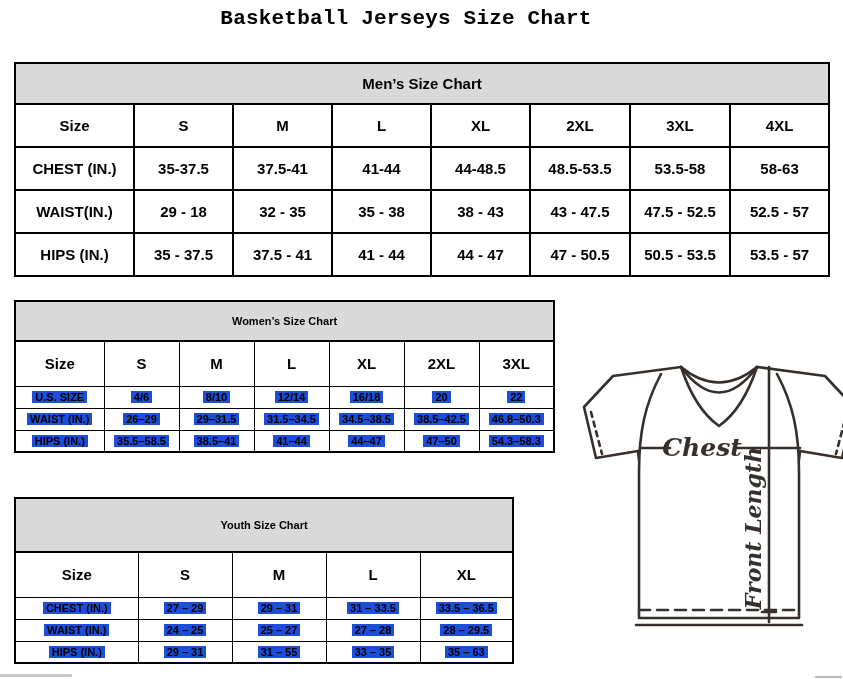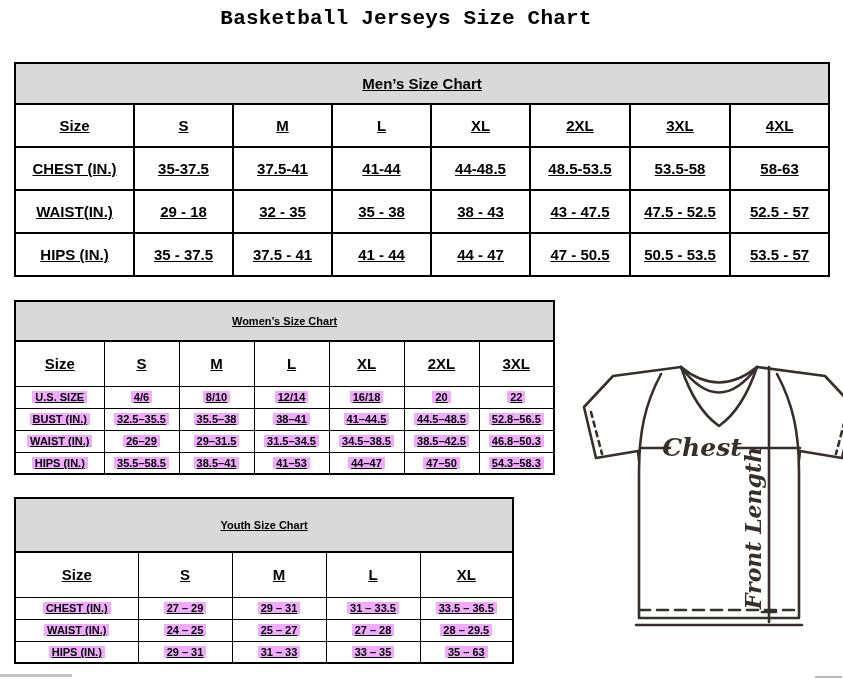--- a/index.html
+++ b/index.html
@@ -11,21 +11,20 @@
     color:#000;
     overflow:hidden;
   }
   .page-title {
     position:absolute; top:7px; left:0; width:812px;
     text-align:center; font-size:21px; font-weight:bold; letter-spacing:.2px;font-family:Liberation Mono, monospace;
   }
   table {
     position:absolute; border-collapse:collapse; table-layout:fixed;
     background:#fff;
-    text-decoration:underline;
   }
   td { border:1px solid #000; text-align:center; vertical-align:middle;
        font-weight:bold; overflow:hidden; white-space:nowrap; }
   td.band { background:#d9d9d9; font-size:16px; border:2px solid #000; }
 
   
   #mens { left:14px; top:62px; width:814px; border:2px solid #000; }
   #mens td { border-width:2px; font-size:15px; height:43px; }
   #mens td.band { height:41px; }
 
@@ -34,21 +33,21 @@
   #womens td { font-size:11px; height:22px; }
   #womens tr.size-row td { font-size:15px; height:45px; }
   #womens td.band { height:40px; }
 
   
   #youth { left:14px; top:497px; width:498px; border:2px solid #000; }
   #youth td { font-size:11px; height:22px; }
   #youth tr.size-row td { font-size:15px; height:45px; }
   #youth td.band { height:54px; }
 
-  .hl { background:#f0abfc; padding:0 3px; }
+  .hl { background:#1d4ed8; padding:0 3px; }
 
   
   .jersey-wrap { position:absolute; left:581px; top:360px; width:286px; height:280px; }
   .diagram-text {
     font-family:"DejaVu Serif", serif;
     font-style:italic; font-weight:bold; fill:#362f2b;
   }
 
   
   .sb { position:absolute; background:#c7c7c7; }
@@ -144,42 +143,33 @@
   <tr>
     <td><span class="hl">U.S. SIZE</span></td>
     <td><span class="hl">4/6</span></td>
     <td><span class="hl">8/10</span></td>
     <td><span class="hl">12/14</span></td>
     <td><span class="hl">16/18</span></td>
     <td><span class="hl">20</span></td>
     <td><span class="hl">22</span></td>
   </tr>
   <tr>
-    <td><span class="hl">BUST (IN.)</span></td>
-    <td><span class="hl">32.5–35.5</span></td>
-    <td><span class="hl">35.5–38</span></td>
-    <td><span class="hl">38–41</span></td>
-    <td><span class="hl">41–44.5</span></td>
-    <td><span class="hl">44.5–48.5</span></td>
-    <td><span class="hl">52.8–56.5</span></td>
-  </tr>
-  <tr>
     <td><span class="hl">WAIST (IN.)</span></td>
     <td><span class="hl">26–29</span></td>
     <td><span class="hl">29–31.5</span></td>
     <td><span class="hl">31.5–34.5</span></td>
     <td><span class="hl">34.5–38.5</span></td>
     <td><span class="hl">38.5–42.5</span></td>
     <td><span class="hl">46.8–50.3</span></td>
   </tr>
   <tr>
     <td><span class="hl">HIPS (IN.)</span></td>
     <td><span class="hl">35.5–58.5</span></td>
     <td><span class="hl">38.5–41</span></td>
-    <td><span class="hl">41–53</span></td>
+    <td><span class="hl">41–44</span></td>
     <td><span class="hl">44–47</span></td>
     <td><span class="hl">47–50</span></td>
     <td><span class="hl">54.3–58.3</span></td>
   </tr>
 </tbody>
   </table>
 
 <table id="youth">
   <colgroup>
     <col style="width:123px">
@@ -209,21 +199,21 @@
   <tr>
     <td><span class="hl">WAIST (IN.)</span></td>
     <td><span class="hl">24 – 25</span></td>
     <td><span class="hl">25 – 27</span></td>
     <td><span class="hl">27 – 28</span></td>
     <td><span class="hl">28 – 29.5</span></td>
   </tr>
   <tr>
     <td><span class="hl">HIPS (IN.)</span></td>
     <td><span class="hl">29 – 31</span></td>
-    <td><span class="hl">31 – 33</span></td>
+    <td><span class="hl">31 – 55</span></td>
     <td><span class="hl">33 – 35</span></td>
     <td><span class="hl">35 – 63</span></td>
   </tr>
 </tbody>
   </table>
 
 <div class="jersey-wrap">
   <svg width="286" height="280" viewBox="0 0 286 280" xmlns="http://www.w3.org/2000/svg">
     <g fill="none" stroke="#362f2b" stroke-width="2.6" stroke-linejoin="round" stroke-linecap="round">
 

